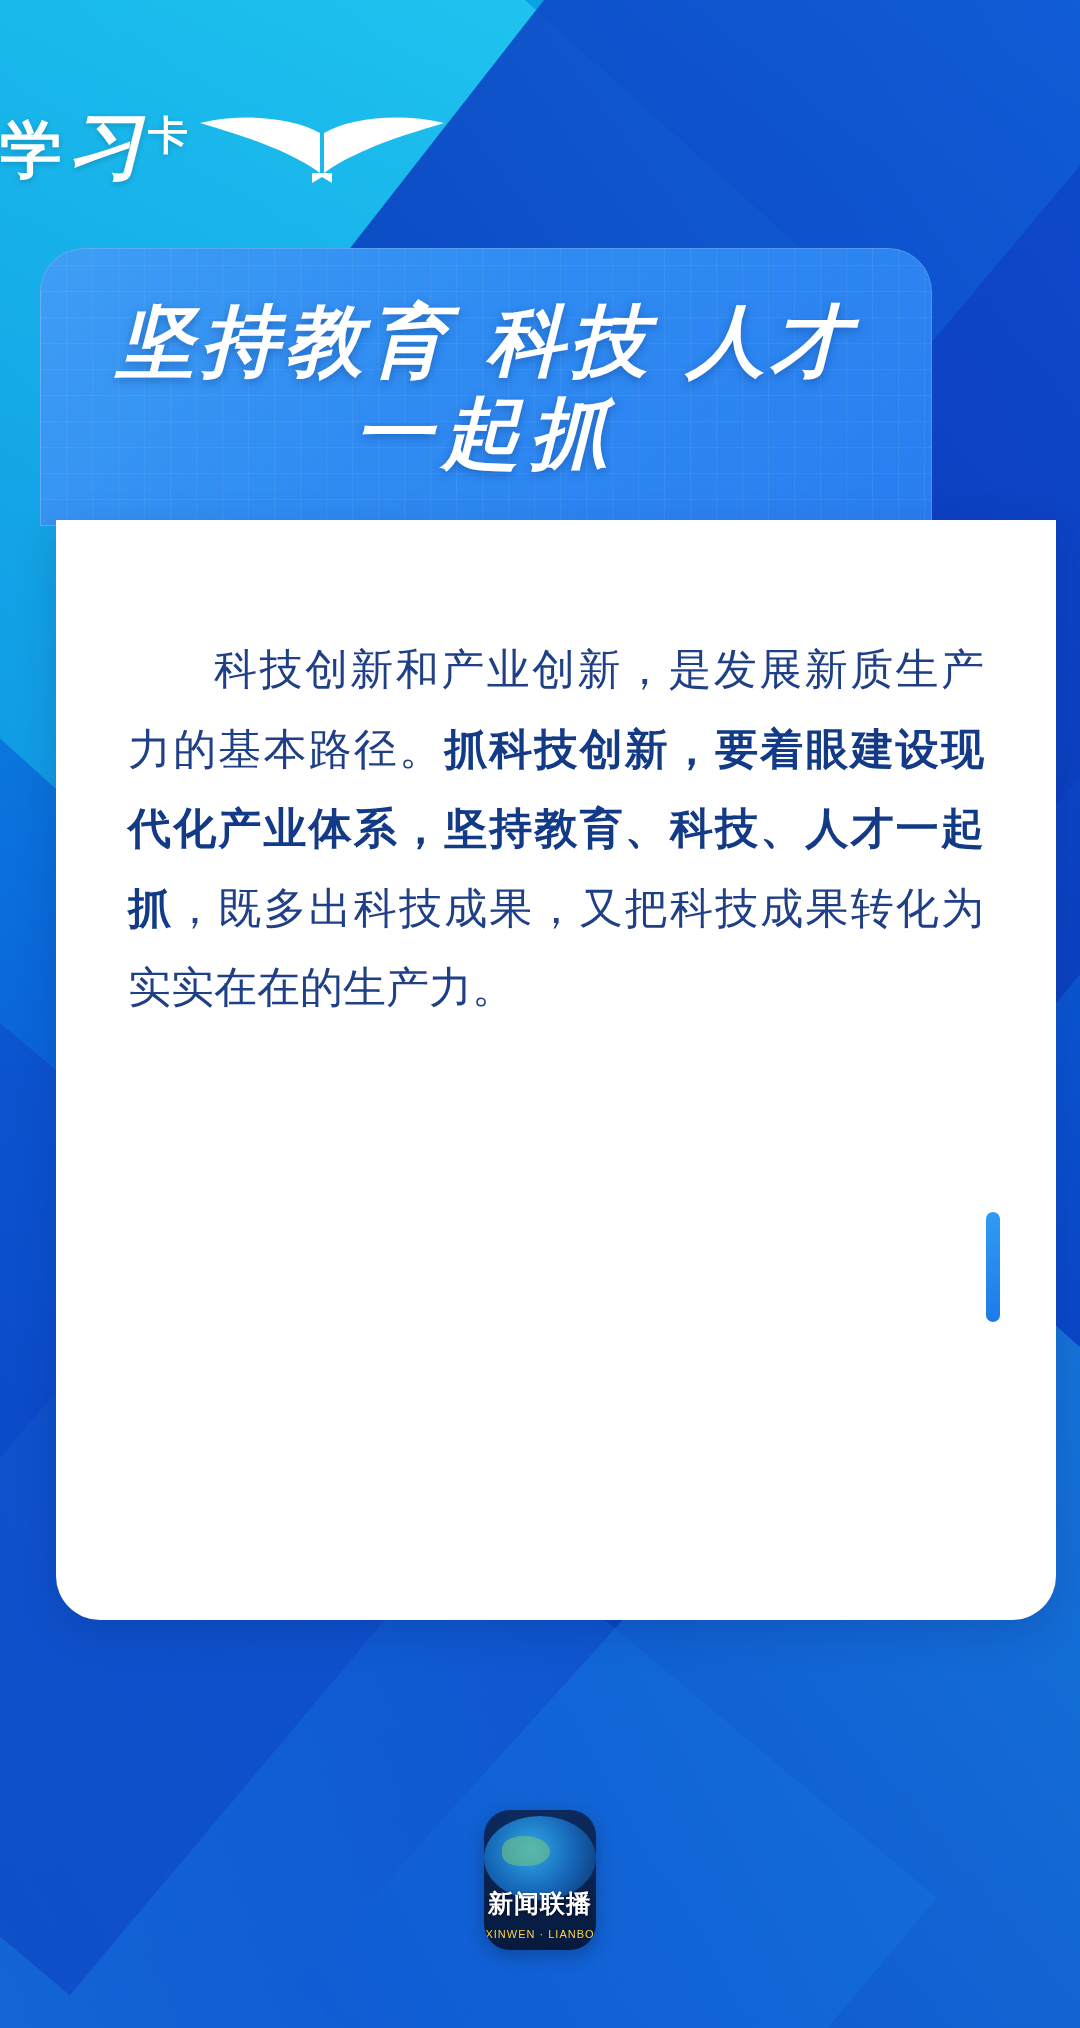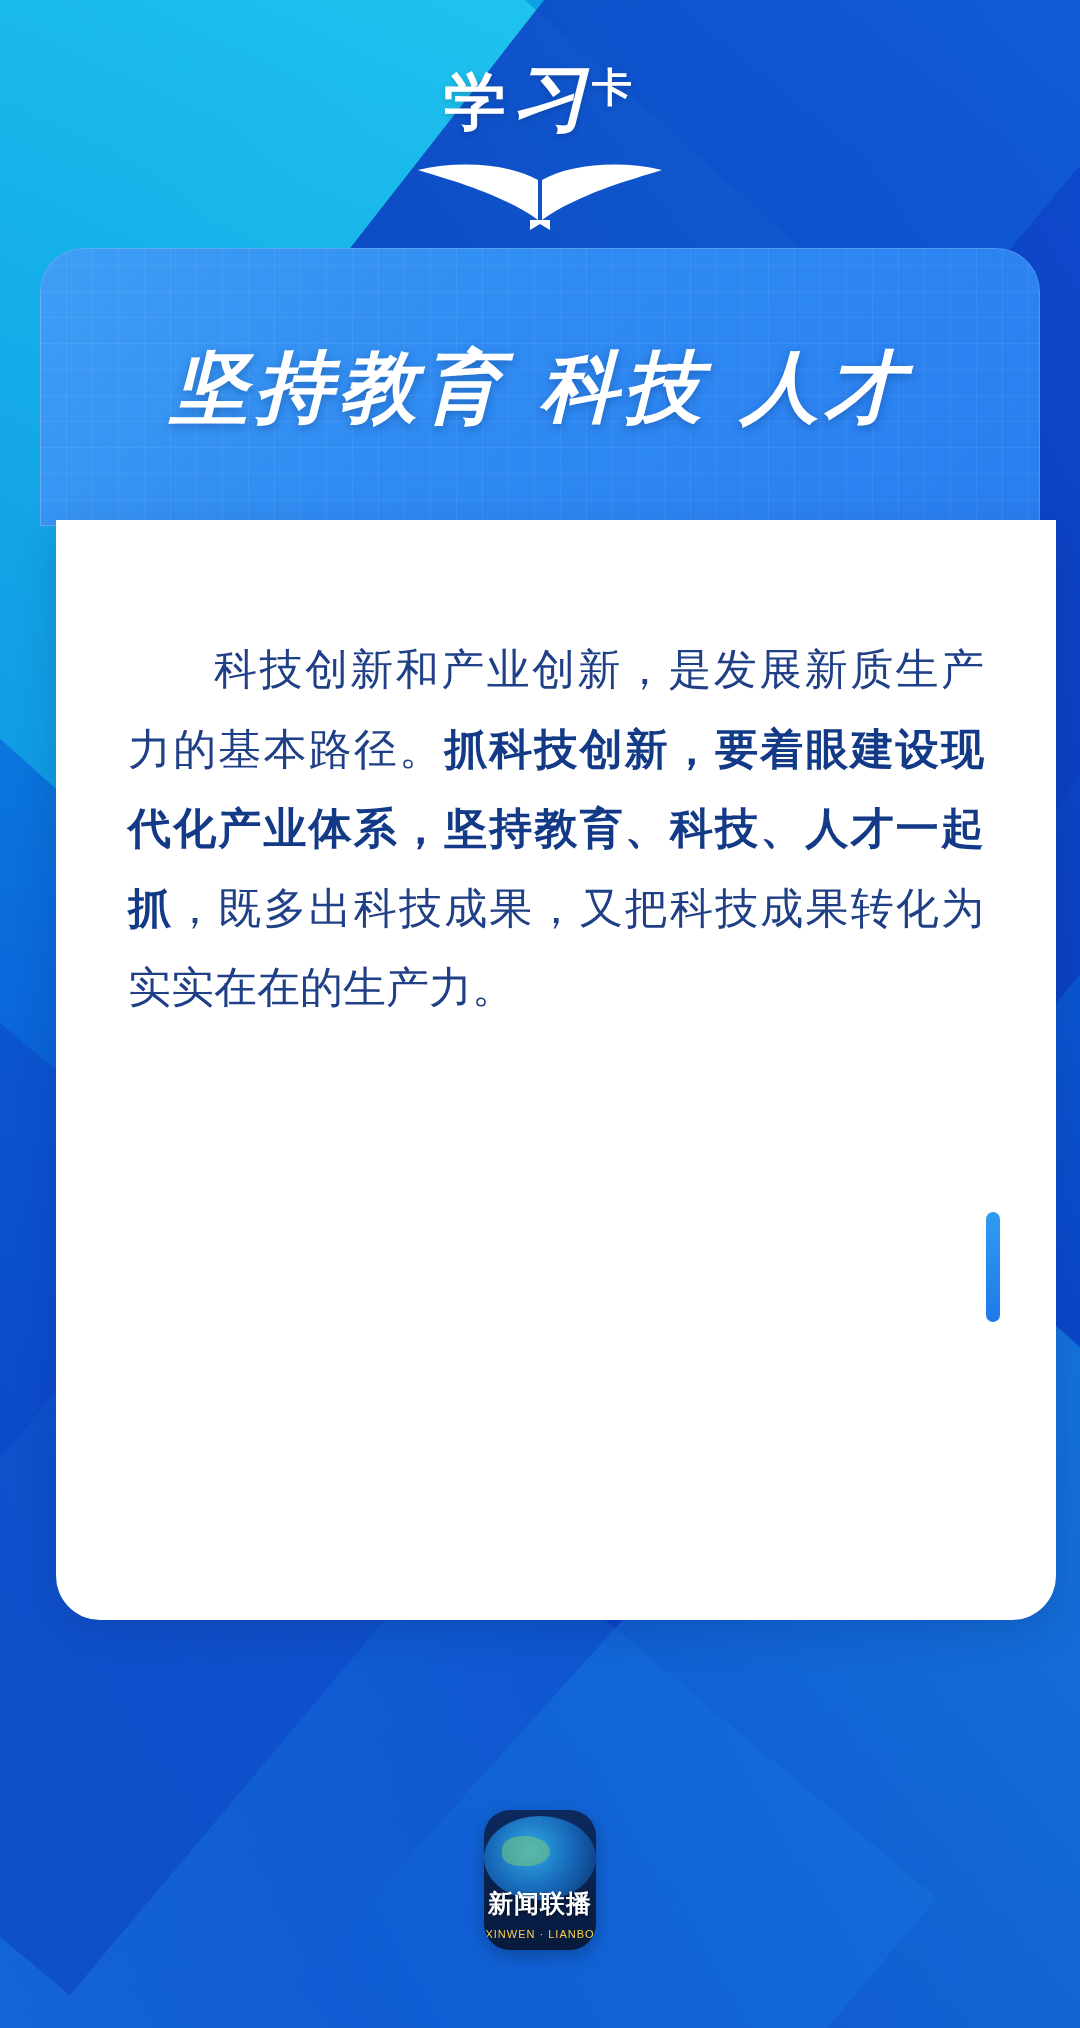--- a/index.html
+++ b/index.html
@@ -65,23 +65,23 @@
     opacity: .55;
   }
 
   
   .logo-wrap {
     position: absolute;
     top: 60px;
     left: 0; right: 0;
     height: 170px;
     display: flex;
-    flex-direction: column;
+    flex-direction: row;
     align-items: center;
-    justify-content: space-between;
+    justify-content: flex-start;
   }
   .logo-text {
     color: #ffffff;
     font-size: 62px;
     font-weight: bold;
     letter-spacing: 4px;
     line-height: 1;
     font-family: "DejaVu Sans", "Liberation Sans", sans-serif;
     text-shadow: 0 2px 6px rgba(0,0,0,.18);
   }
@@ -96,21 +96,21 @@
   }
   .book {
     margin-top: 6px;
   }
 
   
   .head-card {
     position: absolute;
     top: 248px;
     left: 40px;
-    width: 1000px;
+    width: 892px;
     height: 278px;
     border-radius: 44px 44px 0 0;
     background:
       repeating-linear-gradient(0deg, rgba(255,255,255,.06) 0 1px, rgba(255,255,255,0) 1px 26px),
       repeating-linear-gradient(90deg, rgba(255,255,255,.06) 0 1px, rgba(255,255,255,0) 1px 26px),
       linear-gradient(135deg, #3f9ef5 0%, #2f8bf2 45%, #2a7ef0 100%);
     box-shadow: inset 0 0 0 1px rgba(255,255,255,.16);
     display: flex;
     flex-direction: column;
     align-items: center;
@@ -250,20 +250,21 @@
     </div>
     <svg class="book" width="260" height="70" viewBox="0 0 260 70">
       <path d="M128 20 C100 4 50 0 8 10 C40 20 92 34 128 60 Z" fill="#ffffff"></path>
       <path d="M132 20 C160 4 210 0 252 10 C220 20 168 34 132 60 Z" fill="#ffffff"></path>
       <path d="M120 60 L140 60 L140 70 L130 64 L120 70 Z" fill="#ffffff"></path>
     </svg>
   </div>
 
   <div class="head-card">
     <div class="head-line l1">坚持教育 科技 人才</div>
+    <div class="head-line l2">一起抓</div>
   </div>
 
   <div class="body-card">
     <div class="quote">
       <span>科技创新和产业创新，是发展新质生产力的基本路径。</span><b>抓科技创新，要着眼建设现代化产业体系，坚持教育、科技、人才一起抓</b><span>，既多出科技成果，又把科技成果转化为实实在在的生产力。</span>
     </div>
 
     <div class="attrib-bar"></div>
   </div>
 

